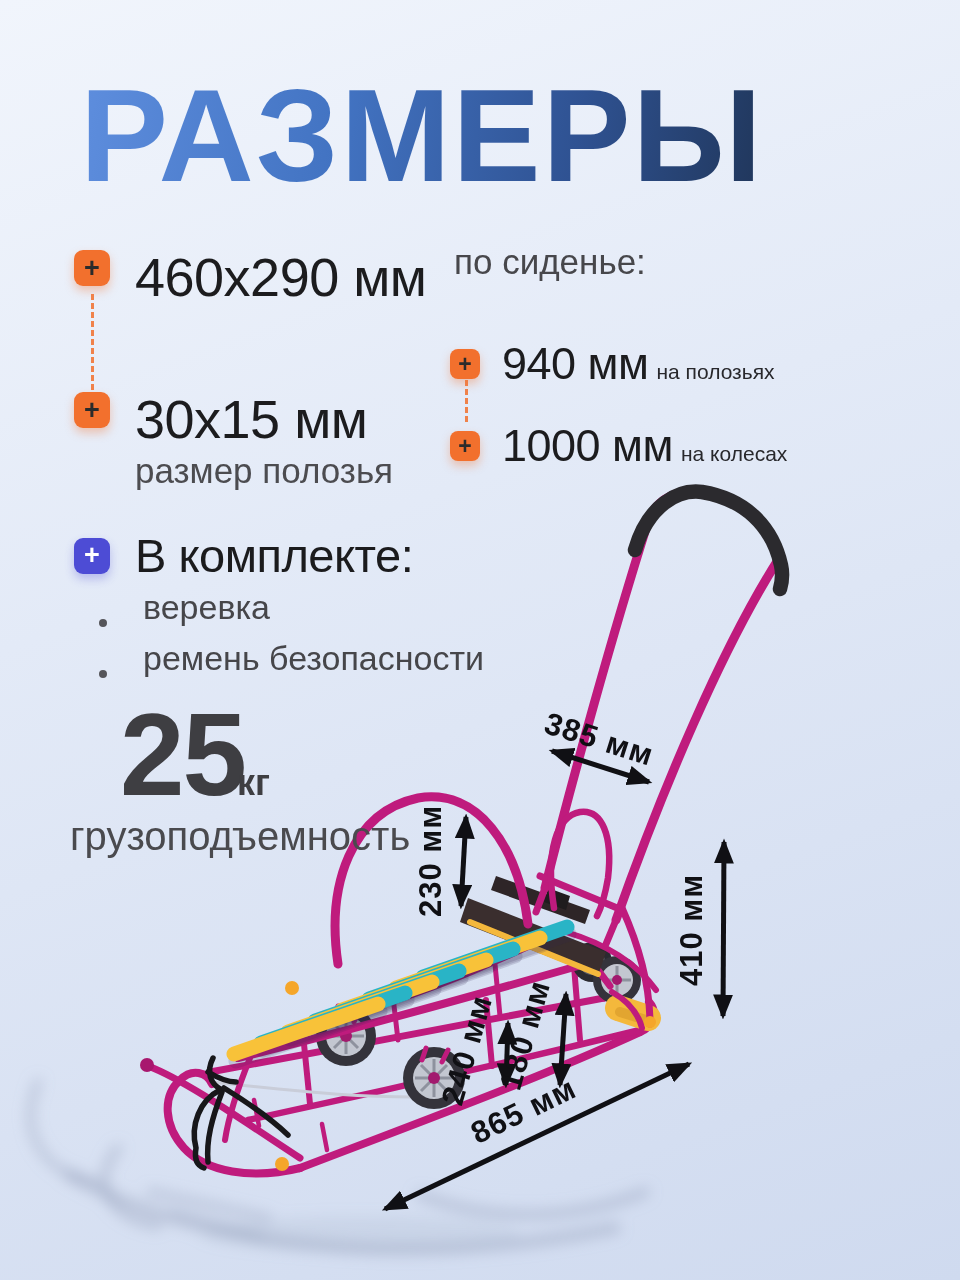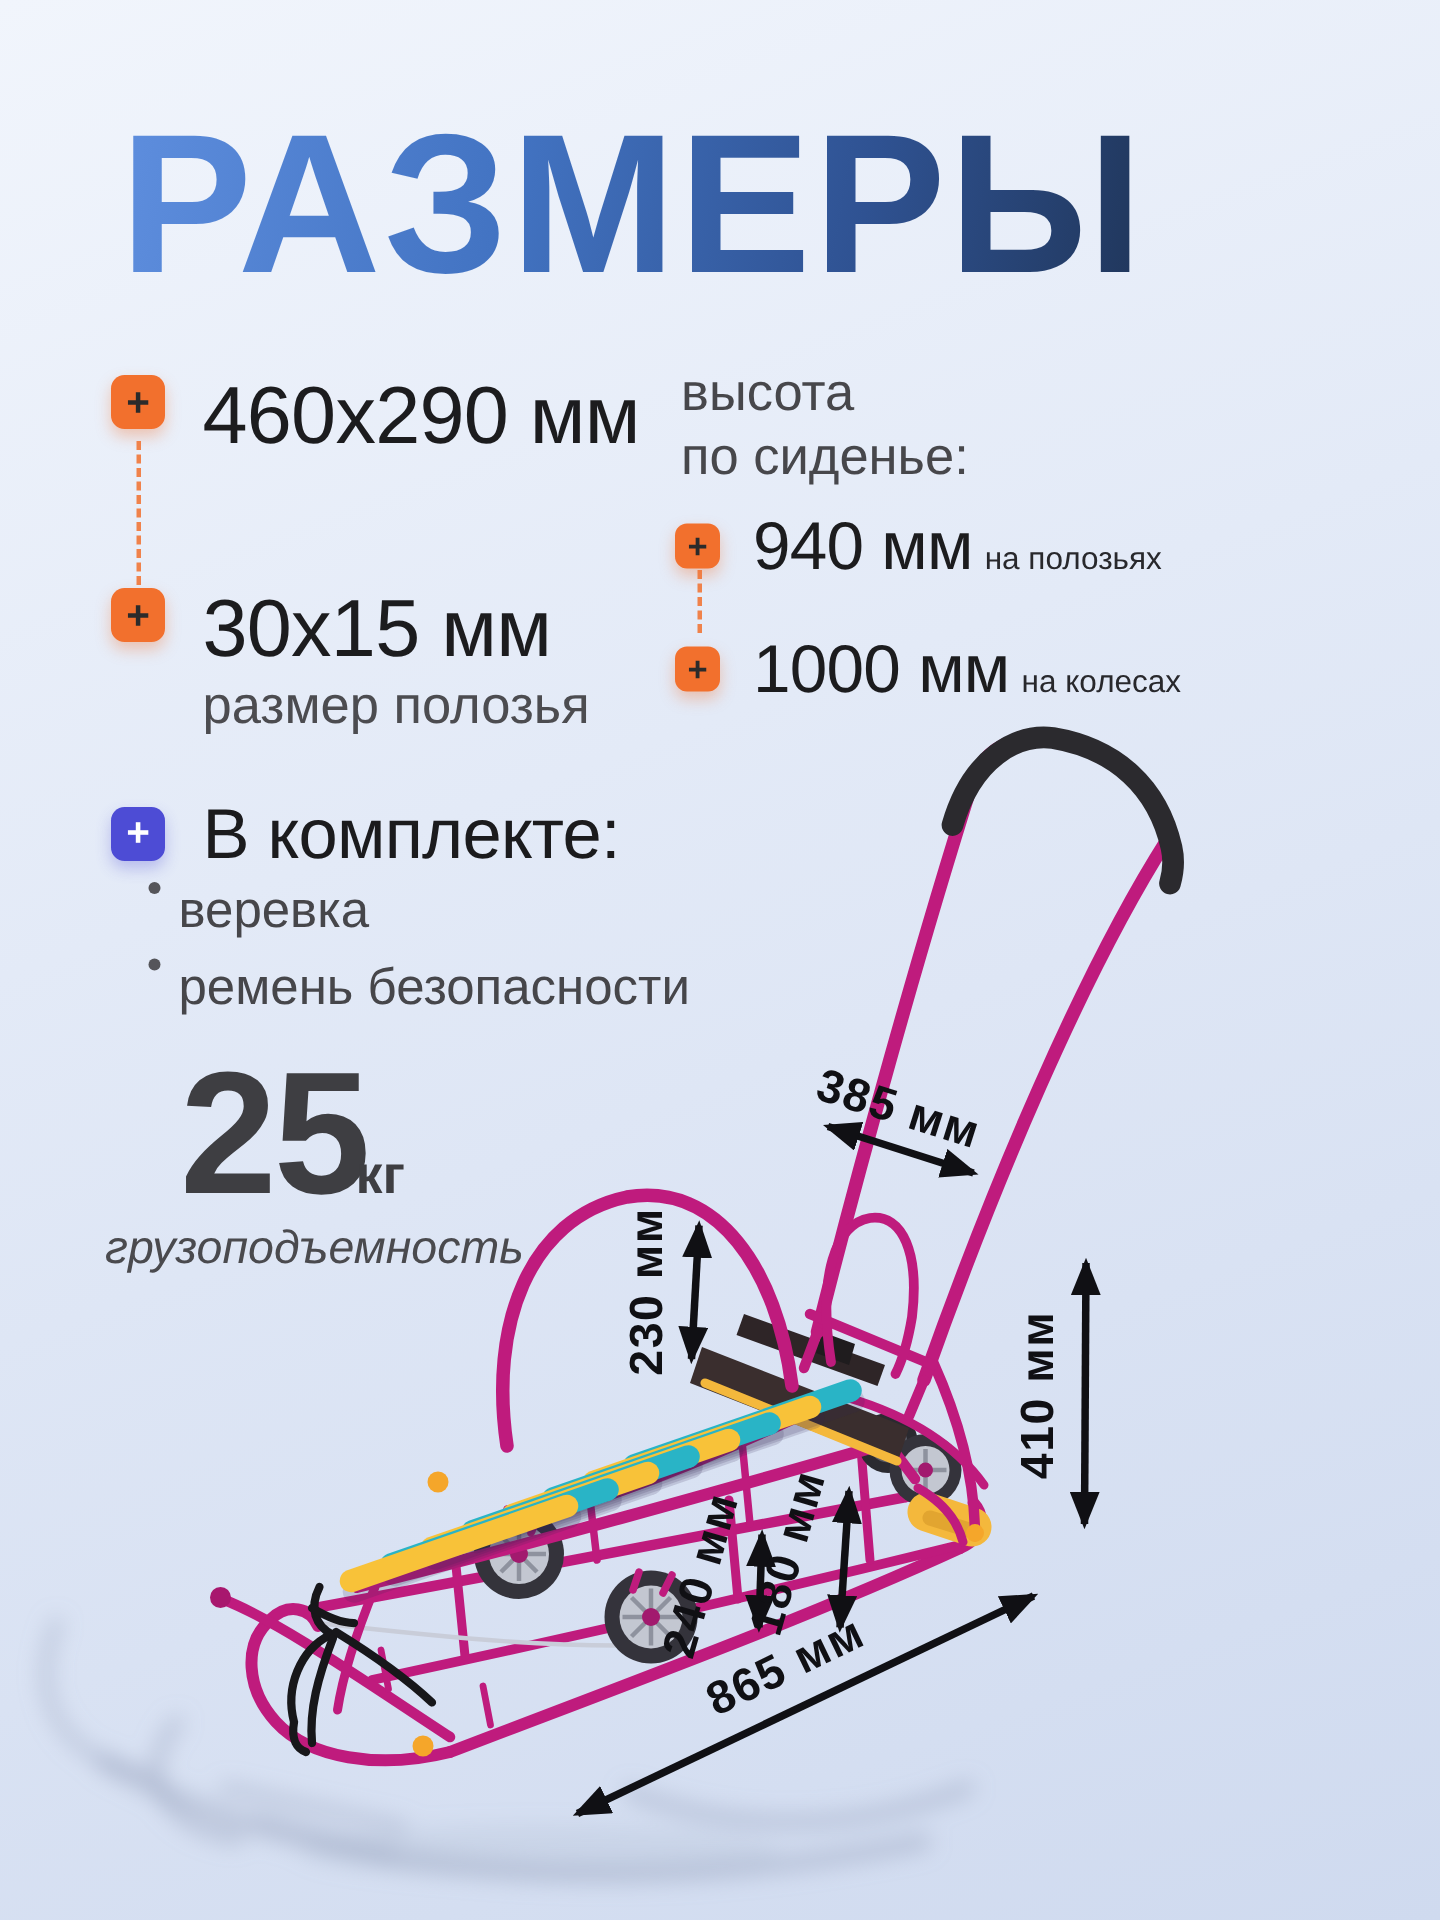--- a/index.html
+++ b/index.html
@@ -43,29 +43,29 @@
   .hp-row { position:absolute; display:flex; align-items:center; gap:22px; }
   .hp-row-1 { left:450px; top:338px; }
   .hp-row-2 { left:450px; top:420px; }
   .hp-text { white-space:nowrap; }
   .hp-value { font-size:45px; font-weight:400; color:#1c1c1e; letter-spacing:-0.5px; }
   .hp-suffix { font-size:21px; color:#28282c; margin-left:8px; }
   
   .included-head { position:absolute; left:74px; top:528px; display:flex; gap:25px; align-items:center; }
   .included-title { font-size:47px; font-weight:500; color:#1b1b1d; letter-spacing:-0.5px; }
   .included-list { position:absolute; left:99px; top:588px; list-style:none; }
-  .included-list li { display:flex; align-items:flex-start; gap:12px; margin-bottom:12px; }
+  .included-list li { display:flex; align-items:flex-end; gap:36px; margin-bottom:12px; }
   .bullet-dot { width:8px; height:8px; border-radius:50%; background:#55555a; flex:0 0 auto; }
   .included-item { font-size:34px; color:#46464a; }
   
   .capacity { position:absolute; left:70px; top:700px; }
   .cap-row { margin-left:50px; white-space:nowrap; }
   .cap-value { font-size:116px; font-weight:700; color:#3e3e42; line-height:0.95; letter-spacing:-2px; }
   .cap-unit { font-size:36px; font-weight:700; color:#3e3e42; margin-left:-8px; }
-  .cap-label { font-size:31px; color:#4a4a4e; margin-top:4px;font-style:italic; }
+  .cap-label { font-size:40px; color:#4a4a4e; margin-top:4px; }
   
   .figure-svg { position:absolute; left:0; top:0; width:960px; height:1280px; }
   .dim-label { font-family:"Liberation Sans",sans-serif; font-size:31px; font-weight:700; fill:#101014; letter-spacing:1px; }
 </style>
 </head>
 <body>
 
 <div class="page">
 
   <svg class="figure-svg" viewBox="0 0 960 1280" aria-hidden="true">
@@ -239,21 +239,20 @@
 
   <section class="feature feat-runner">
     <div class="badge orange">+</div>
     <div class="feature-text">
       <div class="feature-value">30x15 мм</div>
       <div class="feature-sub">размер полозья</div>
     </div>
   </section>
 
   <div class="hp-heading">
-    <div>высота</div>
     <div>по сиденье:</div>
   </div>
 
   <div class="hp-row hp-row-1">
     <div class="badge orange small">+</div>
     <div class="hp-text">
       <span class="hp-value">940 мм</span><span class="hp-suffix">на полозьях</span>
     </div>
   </div>
 

